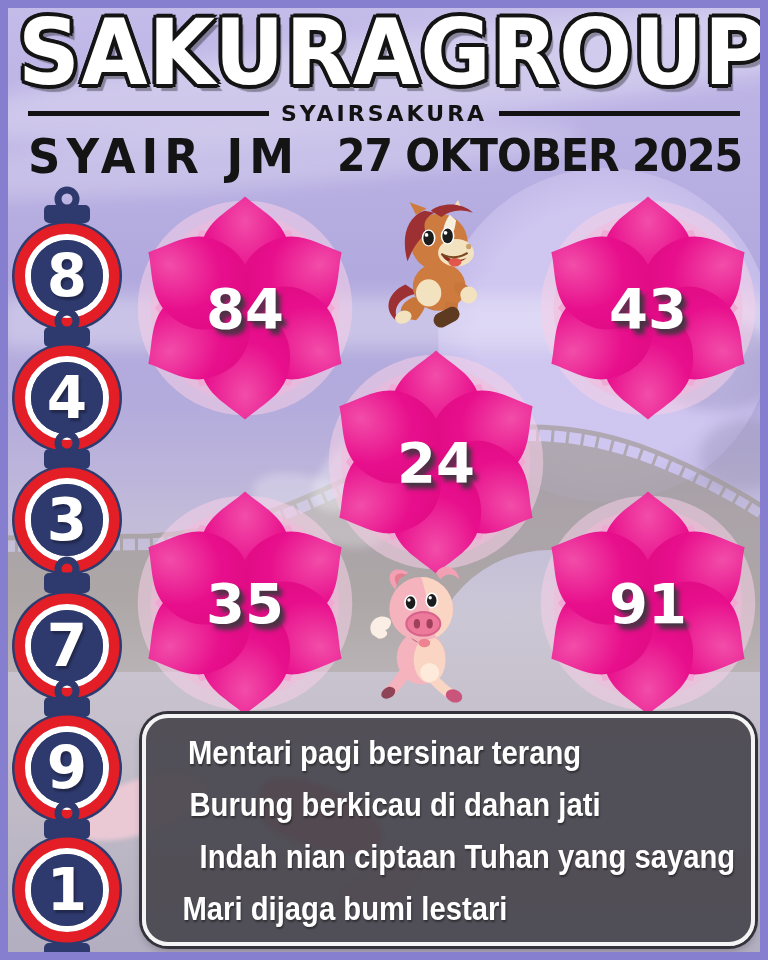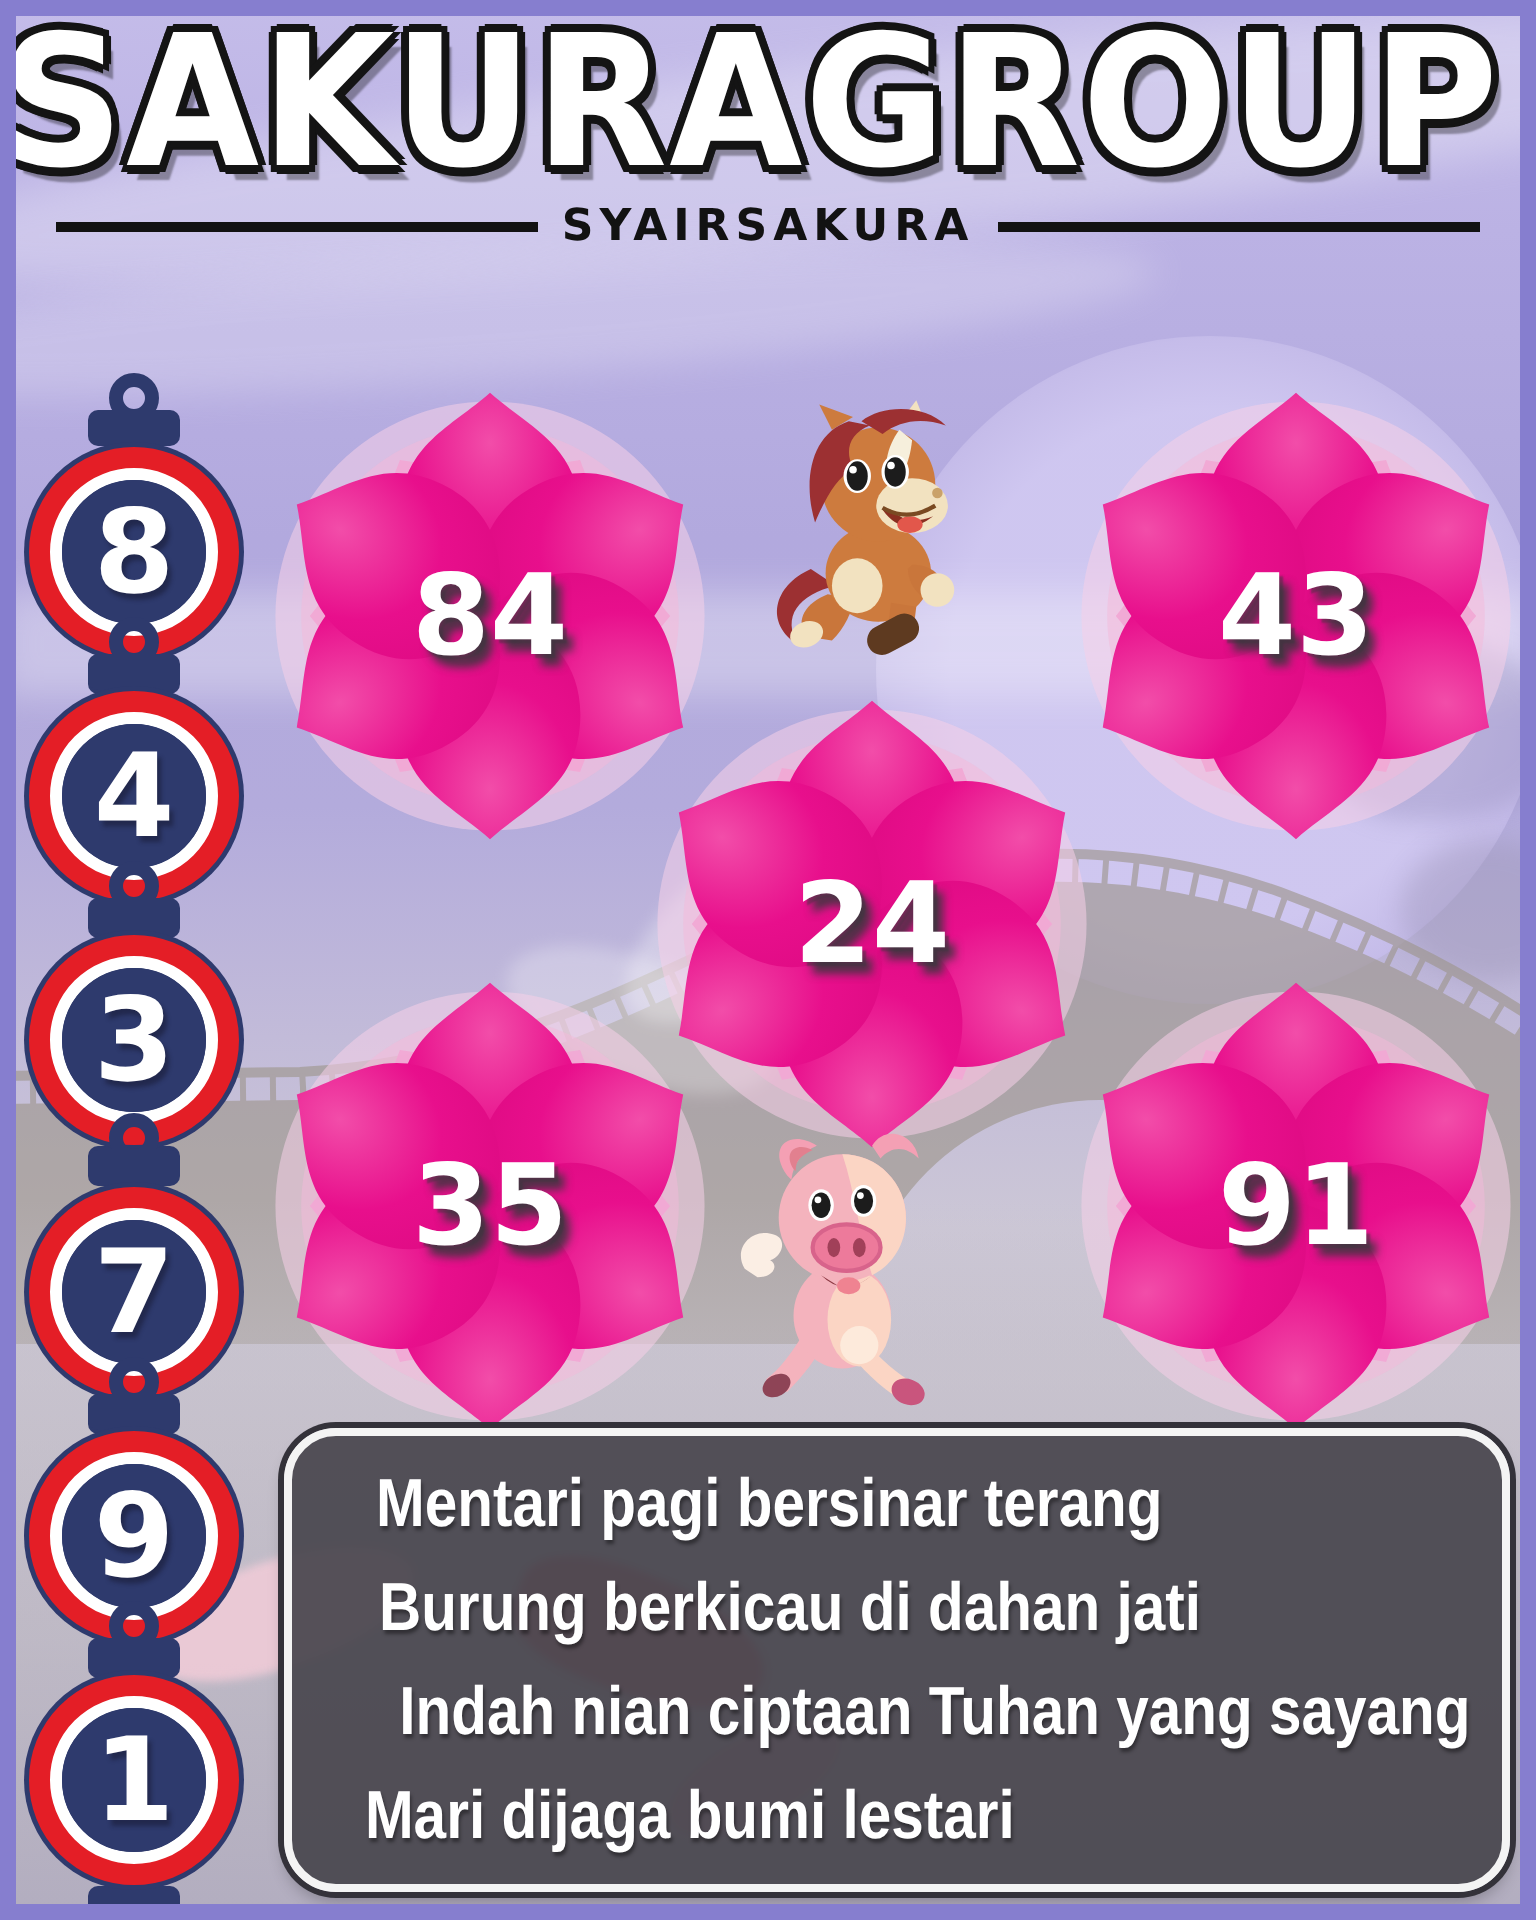--- a/index.html
+++ b/index.html
@@ -32,21 +32,21 @@
           border-radius:50%;transform:rotate(-35deg);filter:blur(4px);}
   .ghost2{left:250px;top:480px;width:140px;height:60px;background:#fff;opacity:.25;
           border-radius:50%;transform:rotate(20deg);filter:blur(4px);}
   .petalA{left:70px;top:780px;width:140px;height:54px;background:#f2ccd8;opacity:.85;
           border-radius:50%;transform:rotate(-18deg);filter:blur(2px);}
   .petalB{left:255px;top:788px;width:130px;height:60px;background:#cb5f73;opacity:.8;
           border-radius:46% 54% 60% 40%;transform:rotate(22deg);filter:blur(2px);}
   .petalC{left:330px;top:868px;width:95px;height:42px;background:#d58a9e;opacity:.6;
           border-radius:50%;transform:rotate(-28deg);filter:blur(2px);}
   
-  .header{left:0;top:0;width:768px;z-index:6;text-align:left;}
+  .header{left:0;top:0;width:768px;z-index:6;text-align:right;}
   .title{margin-top:6px;font-size:86px;font-weight:900;letter-spacing:1px;color:#fff;
     transform:scaleY(1.06);line-height:1.08;
     text-shadow:-3px -3px 0 #141414,3px -3px 0 #141414,-3px 3px 0 #141414,3px 3px 0 #141414,
       0 -4px 0 #141414,0 4px 0 #141414,-4px 0 0 #141414,4px 0 0 #141414,5px 7px 1px rgba(10,10,10,.35);}
   .divider{display:flex;align-items:center;margin:2px 28px 0 28px;}
   .divider .line{flex:1;height:5px;background:#121212;}
   .subtitle{padding:0 12px;font-size:22px;font-weight:900;letter-spacing:3px;color:#121212;}
   .meta-row{display:flex;justify-content:space-between;align-items:center;padding:4px 26px 0 28px;}
   .edition{font-size:45px;font-weight:900;letter-spacing:6px;color:#141414;transform:scaleY(1.05);}
   .date{font-size:41px;font-weight:900;letter-spacing:-1px;color:#141414;transform:scaleY(1.1);}
@@ -144,20 +144,24 @@
   <div class="abs petalB"></div>
   <div class="abs petalC"></div>
 
   <div class="abs header">
     <div class="title">SAKURAGROUP</div>
     <div class="divider">
       <div class="line"></div>
       <div class="subtitle">SYAIRSAKURA</div>
       <div class="line"></div>
     </div>
+    <div class="meta-row">
+      <div class="edition">SYAIR JM</div>
+      <div class="date">27 OKTOBER 2025</div>
+    </div>
   </div>
 
   <div class="abs lantern" style="top:179px">
     <svg width="126" height="194">
         <use href="#lanternSym"></use>
       </svg>
     <div class="lantern-num">8</div>
   </div>
   <div class="abs lantern" style="top:301px">
     <svg width="126" height="194">

